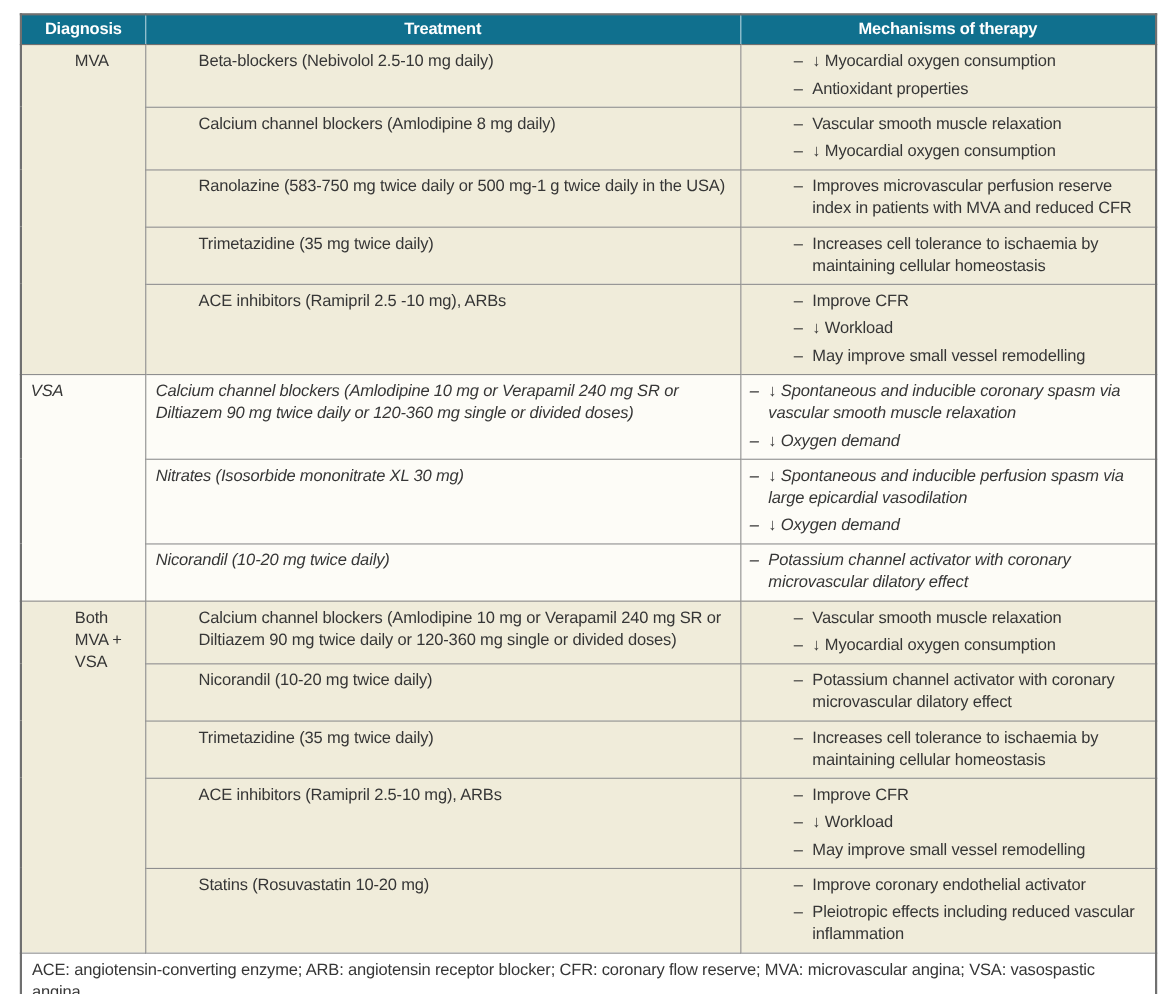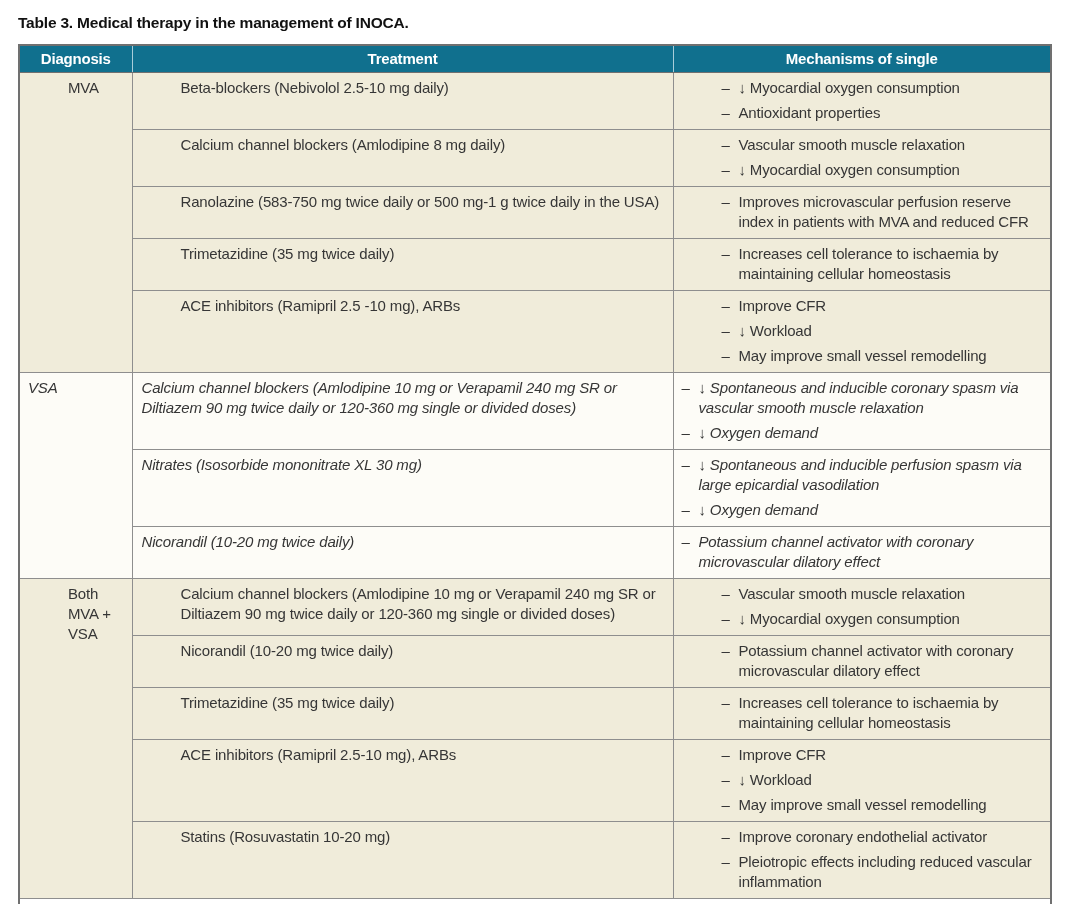--- a/index.html
+++ b/index.html
@@ -68,33 +68,32 @@
     font-size:15px;line-height:20px;
     letter-spacing:-0.15px;
     padding:5px 9px 6px 9px;
     vertical-align:top;
   }
 </style>
 </head>
 <body>
 
 <div class="page">
-  <div class="table-title">Table 3. Medical therapy in the management of INOCA.</div>
 
   <table class="inoca">
     <colgroup>
       <col class="c-diag">
         <col class="c-treat">
         <col class="c-mech">
     </colgroup>
     <thead>
       <tr>
           <th>Diagnosis</th>
           <th>Treatment</th>
-          <th>Mechanisms of single</th>
+          <th>Mechanisms of therapy</th>
         </tr>
     </thead>
 
     <tbody class="cream">
         <tr>
           <td class="diag" rowspan="5">MVA</td>
           <td class="treat">Beta-blockers (Nebivolol 2.5-10 mg daily)</td>
           <td class="mech">
             <div class="mline">
               <span class="dash">–</span>

